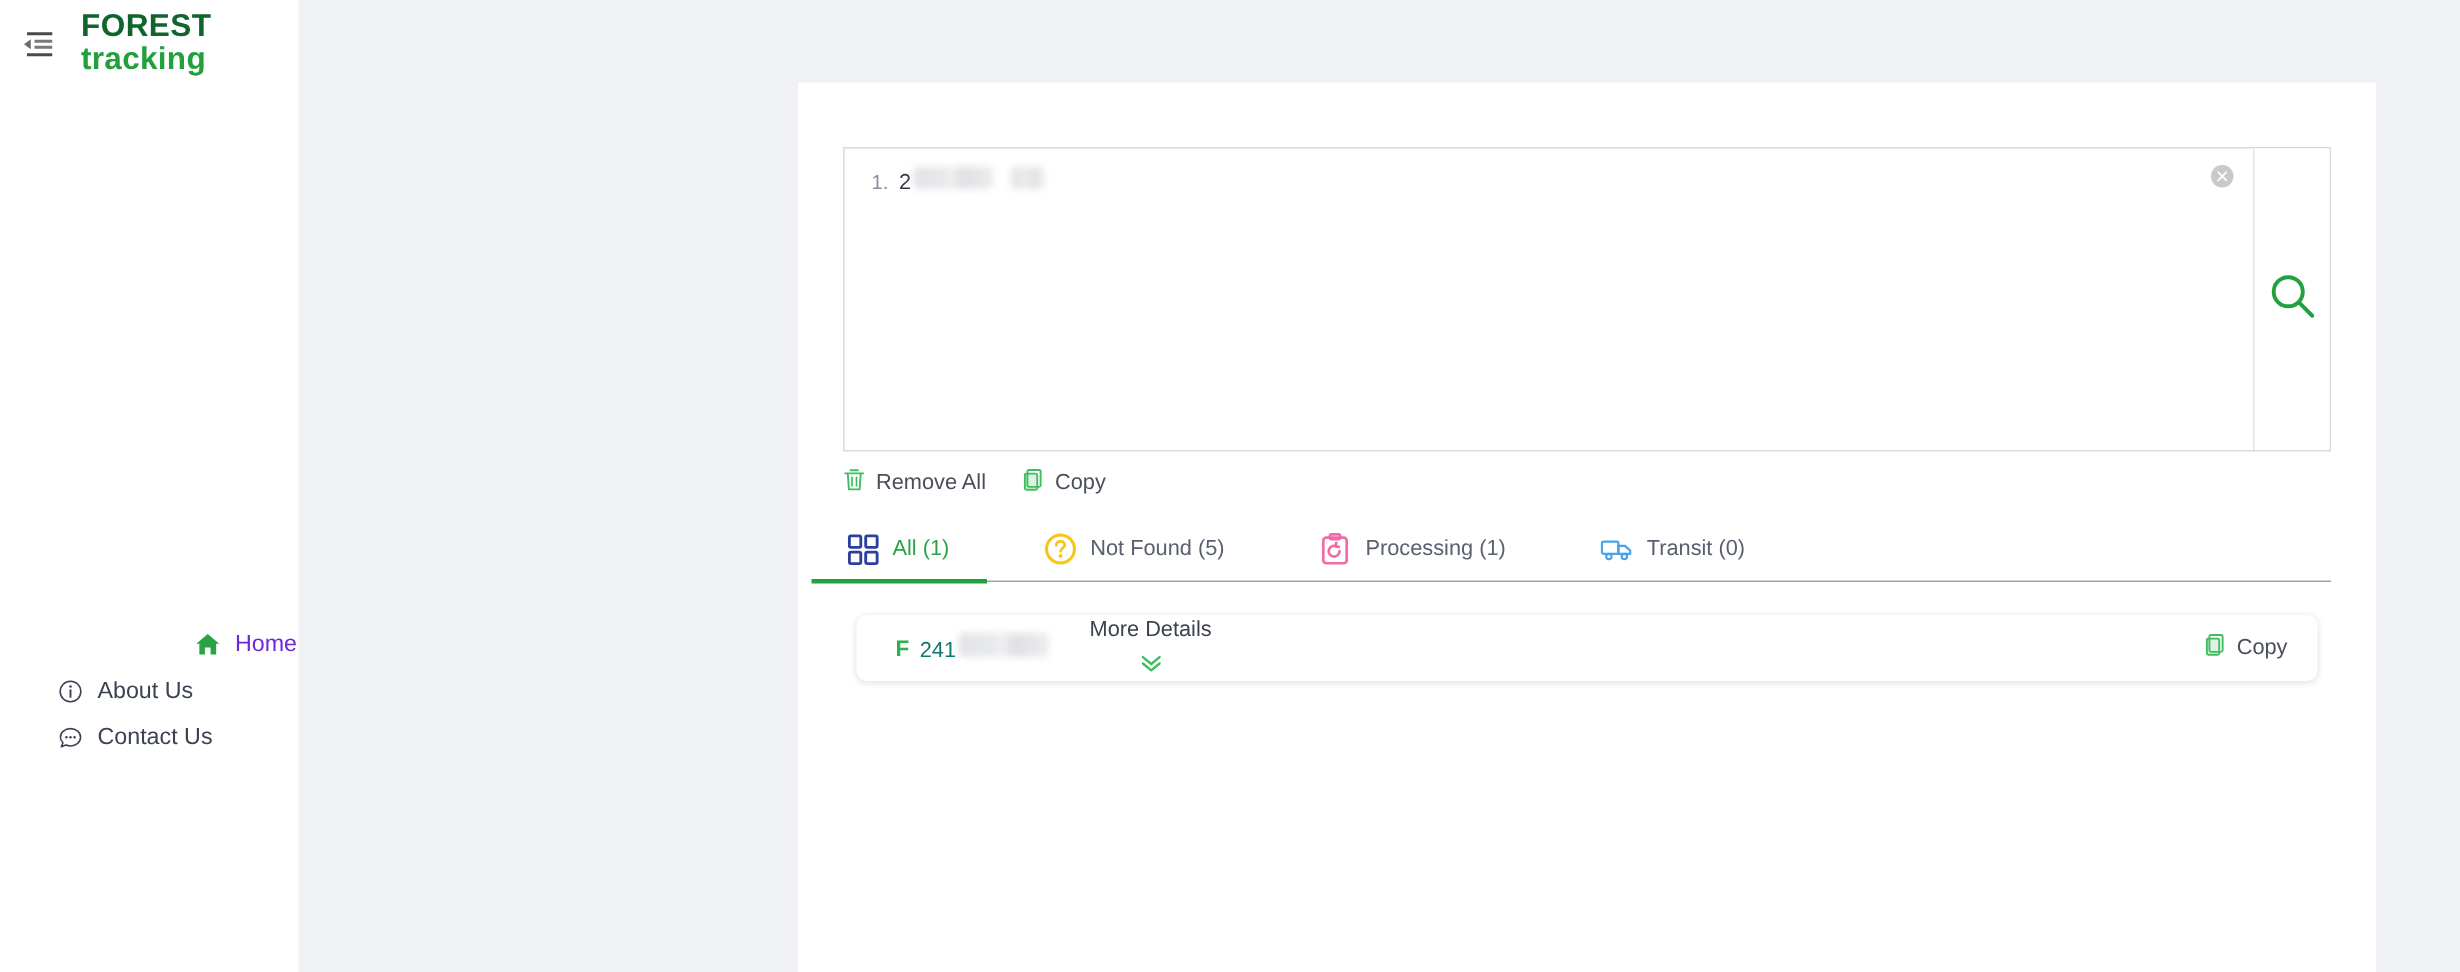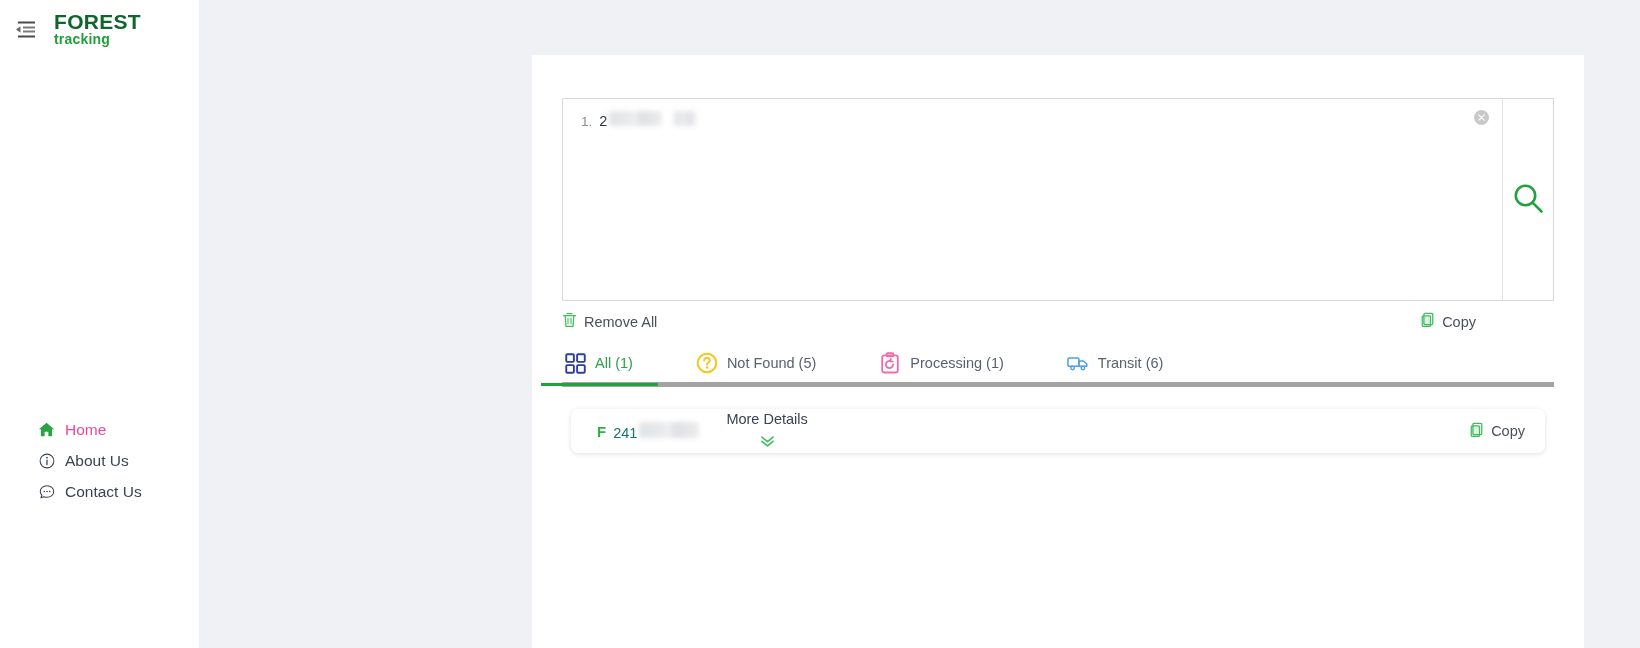--- a/index.html
+++ b/index.html
@@ -30,21 +30,21 @@
     width:22px; height:22px;
     display:flex; align-items:center; justify-content:center;
     cursor:pointer;
   }
   .brand { line-height:1.05; user-select:none; }
   .brand .b1 {
     font-size:21px; font-weight:bold; letter-spacing:.3px;
     color:#10642e; display:block;
   }
   .brand .b2 {
-    font-size:14px; font-weight:bold; letter-spacing:.2px;
+    font-size:21px; font-weight:bold; letter-spacing:.2px;
     color:#21a03c; display:block; margin-top:-1px;
   }
 
   .nav {
     position:absolute;
     top:415px; left:0; width:100%;
     display:flex; flex-direction:column;
   }
   .nav-item {
     display:flex; align-items:center; gap:10px;
@@ -52,21 +52,21 @@
     padding-left:38px;
     font-size:15.5px;
     color:#3b4252;
     cursor:pointer;
     text-decoration:none;
   }
   .nav-item .nav-ico {
     width:17px; height:17px; flex:0 0 17px;
     display:flex; align-items:center; justify-content:center;
   }
-  .nav-item.active { color:#ec4899; }
+  .nav-item.active { color:#6d28d9;justify-content:flex-end; }
   .nav-item:nth-child(2) { margin-top:2px; }
   .nav-item:nth-child(3) { margin-top:2px; }
 
   
   .content {
     flex:1 1 auto;
     height:648px;
     background:#f0f1f5;
     position:relative;
     padding-top:55px;
@@ -125,41 +125,41 @@
   .search-btn-col {
     flex:0 0 51px;
     border-left:1px solid #e2e2e2;
     display:flex; align-items:center; justify-content:center;
     cursor:pointer;
     background:#fff;
   }
 
   
   .actions {
-    display:flex; justify-content:space-between; align-items:center;
+    display:flex; justify-content:flex-start; align-items:center;
     gap:24px;
     margin-top:9px;
     width:992px;
     padding-right:78px;
   }
   .action-btn {
     display:flex; align-items:center; gap:7px;
     font-size:14.5px; color:#4a4f5a;
     cursor:pointer;
     background:none; border:none;
     font-family:inherit;
     padding:2px 0;
   }
 
   
   .tabs {
     display:flex;
     align-items:center;
     margin-top:11px;
-    border-bottom:5px solid #a3a3a3;
+    border-bottom:1px solid #a3a3a3;
     width:992px;
     height:43px;
   }
   .tab {
     display:flex; align-items:center; gap:9px;
     height:43px;
     font-size:14.5px;
     color:#5a6070;
     cursor:pointer;
     position:relative;
@@ -358,21 +358,21 @@
 
         <div class="tab">
           <span class="t-ico">
             <svg width="24" height="20" viewBox="0 0 26 20">
               <rect x="1.1" y="4.2" width="13" height="9.6" rx="1.4" fill="none" stroke="#4aa3e8" stroke-width="1.8"></rect>
               <path d="M14.1 7.6 L19.3 7.6 L23.4 11.2 L23.4 13.8 L14.1 13.8 Z" fill="none" stroke="#4aa3e8" stroke-width="1.8" stroke-linejoin="round"></path>
               <circle cx="6.6" cy="15.9" r="2.1" fill="none" stroke="#4aa3e8" stroke-width="1.7"></circle>
               <circle cx="18.8" cy="15.9" r="2.1" fill="none" stroke="#4aa3e8" stroke-width="1.7"></circle>
             </svg>
           </span>
-          <span>Transit (6)</span>
+          <span>Transit (0)</span>
         </div>
 
 
       </div>
 
       <div class="results">
         <div class="result-row">
           <div class="result-left">
             <span class="carrier-badge">F</span>
             <span class="result-num">

